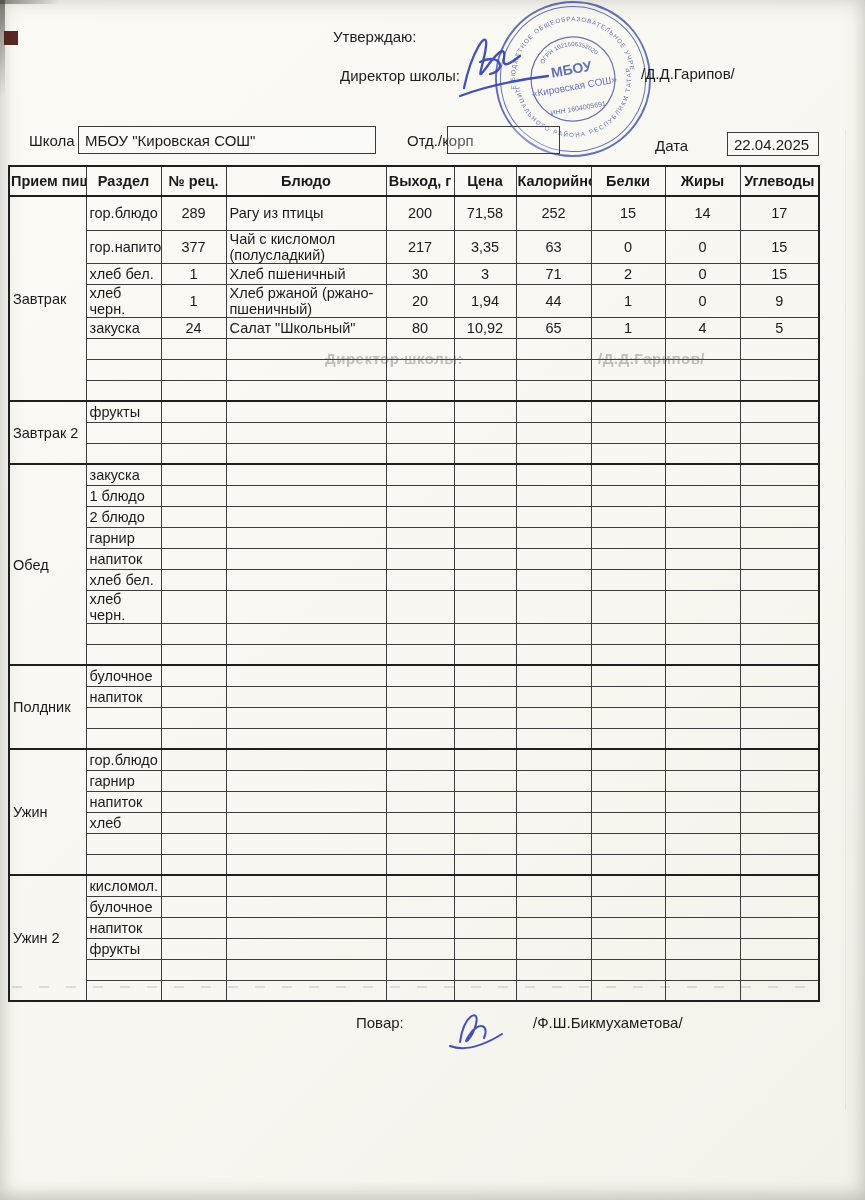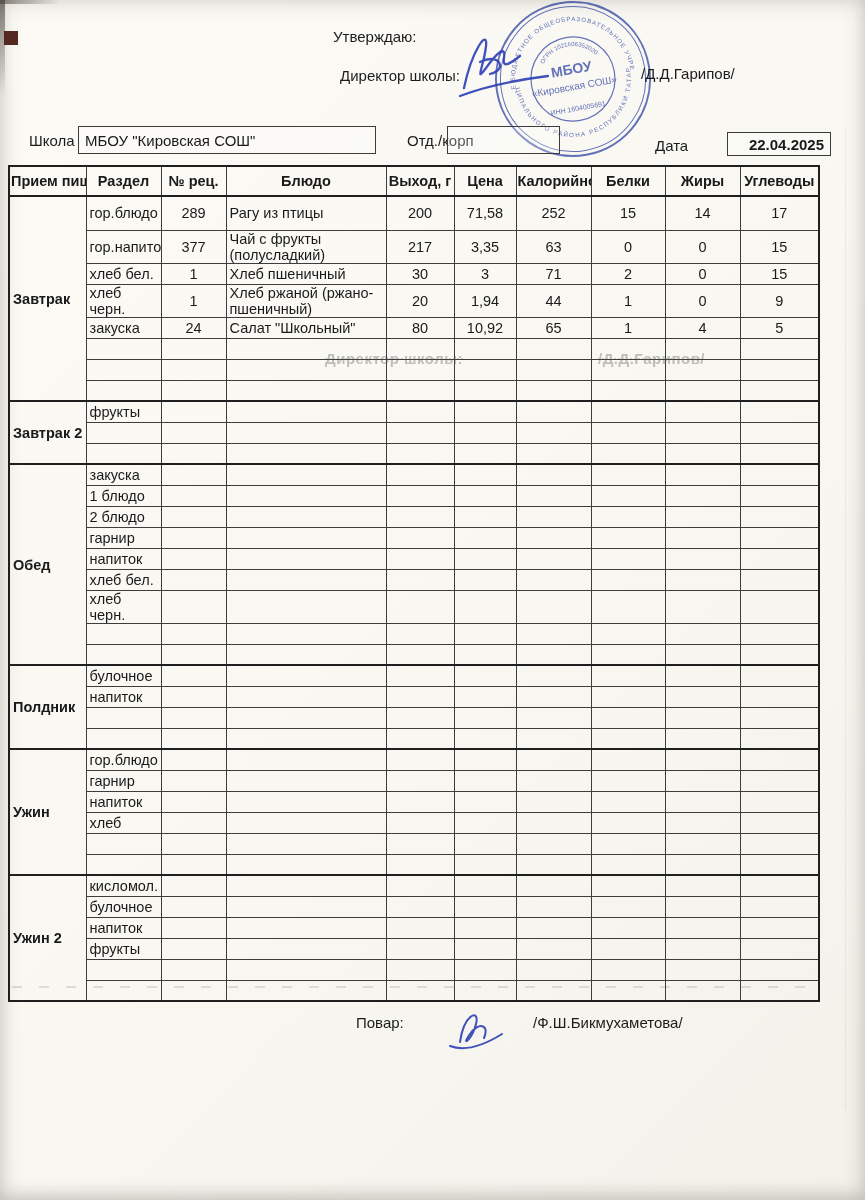--- a/index.html
+++ b/index.html
@@ -15,21 +15,21 @@
   .box { position:absolute; border:1px solid #3c3c3c; background:rgba(255,255,255,.25); font-size:15px; display:flex; align-items:center; padding:0 6px; overflow:hidden; white-space:nowrap; }
 
   
   .menu-table { position:absolute; left:8px; top:165px; width:810px; border-collapse:collapse; table-layout:fixed; border:2.5px solid #1f1f1f; }
   .menu-table th, .menu-table td { border:1px solid #3d3d3d; }
   .menu-table thead tr { height:30px; }
   .menu-table th { font-size:14.5px; font-weight:bold; text-align:center; overflow:hidden; white-space:nowrap; padding:0 1px; }
   .menu-table td { height:21px; line-height:16px; font-size:14.5px; padding:0 3px; vertical-align:middle; overflow:hidden; }
   .menu-table tbody tr:first-child { height:34px; }
   tr.sec-start td { border-top:2.5px solid #1f1f1f; }
-  .meal-cell { font-weight:bold; vertical-align:top; padding-top:4px; font-size:15px;margin-left:39px; }
+  .meal-cell { font-weight:normal; vertical-align:top; padding-top:4px; font-size:15px;margin-left:39px; }
   .razdel-cell, .dish-cell { text-align:left; }
   .num-cell { text-align:center; }
 
   
   .corner-mark { position:absolute; left:4px; top:31px; width:14px; height:14px; background:#46170f; opacity:.92; }
   .edge-left { position:absolute; left:0; top:0; width:5px; height:95px; background:linear-gradient(180deg, rgba(70,62,55,.65), rgba(70,62,55,0)); }
   .edge-top { position:absolute; left:0; top:0; width:60px; height:4px; background:linear-gradient(90deg, rgba(70,62,55,.6), rgba(70,62,55,0)); }
   .crease { position:absolute; right:19px; top:130px; height:980px; width:1px; background:rgba(60,55,50,.07); }
 
   .bleed { position:absolute; font-size:15px; font-weight:bold; color:#4a4a4a; opacity:.33; filter:blur(.5px); letter-spacing:.5px; text-decoration:line-through; text-decoration-style:dotted; white-space:nowrap; pointer-events:none; }
@@ -86,21 +86,21 @@
 
   <div class="lbl" style="left:29px; top:132px;">Школа</div>
   <div class="box" style="left:78px; top:126px; width:298px; height:28px;">
     <span>МБОУ "Кировская СОШ"</span>
   </div>
   <div class="lbl" style="left:363px; top:132px;margin-left:44px;">Отд./корп</div>
   <div class="box" style="left:447px; top:126px; width:113px; height:28px;">
     <span></span>
   </div>
   <div class="lbl" style="left:655px; top:137px;">Дата</div>
-  <div class="box" style="left:727px; top:132px; width:104px; height:24px; justify-content:flex-end;font-weight:bold;">
+  <div class="box" style="left:727px; top:132px; width:92px; height:24px; justify-content:flex-start;">
     <span>22.04.2025</span>
   </div>
 
   <table class="menu-table">
     <colgroup>
       <col style="width:77px">
         <col style="width:75px">
         <col style="width:65px">
         <col style="width:160px">
         <col style="width:68px">
@@ -133,21 +133,21 @@
           <td class="num-cell">200</td>
           <td class="num-cell">71,58</td>
           <td class="num-cell">252</td>
           <td class="num-cell">15</td>
           <td class="num-cell">14</td>
           <td class="num-cell">17</td>
         </tr>
         <tr>
           <td class="razdel-cell">гор.напиток</td>
           <td class="num-cell">377</td>
-          <td class="dish-cell">Чай с фрукты (полусладкий)</td>
+          <td class="dish-cell">Чай с кисломол (полусладкий)</td>
           <td class="num-cell">217</td>
           <td class="num-cell">3,35</td>
           <td class="num-cell">63</td>
           <td class="num-cell">0</td>
           <td class="num-cell">0</td>
           <td class="num-cell">15</td>
         </tr>
         <tr>
           <td class="razdel-cell">хлеб бел.</td>
           <td class="num-cell">1</td>

